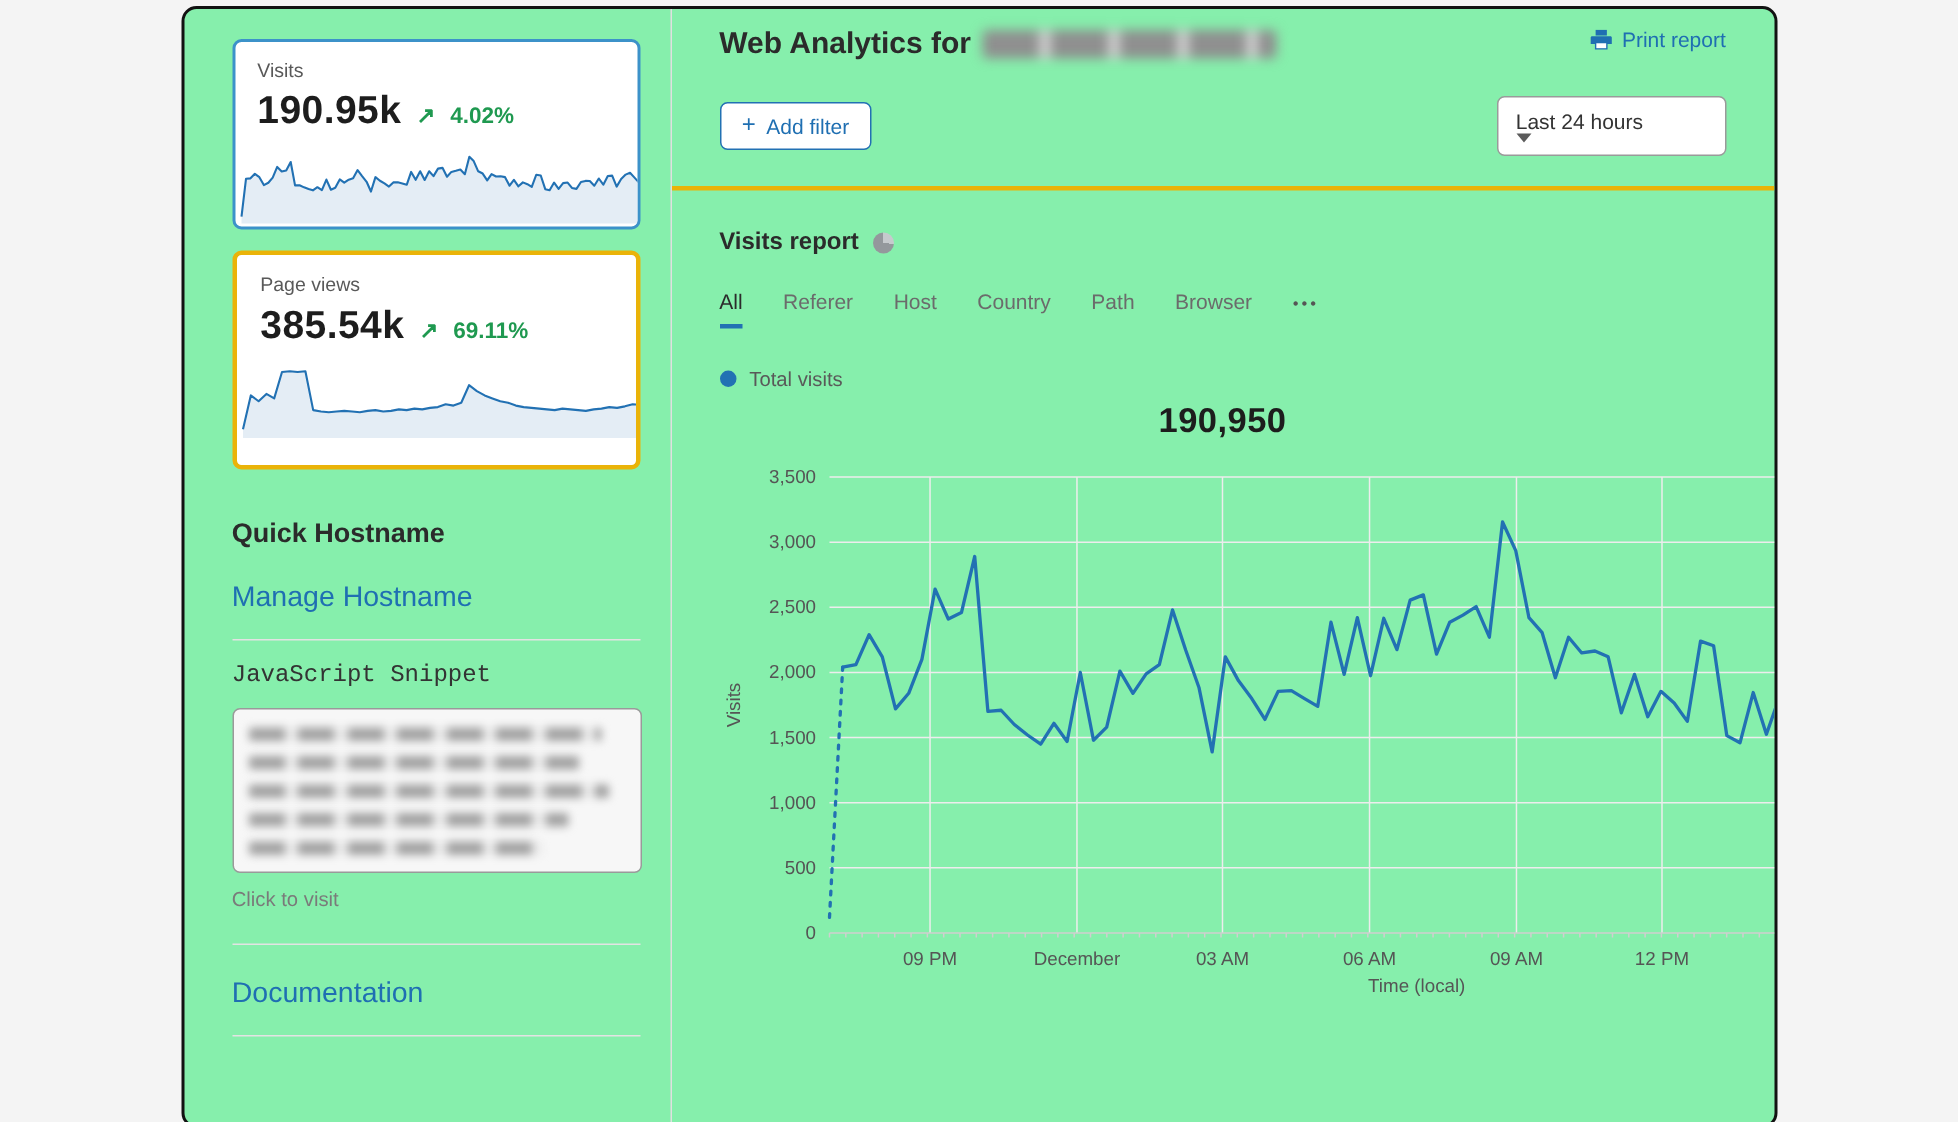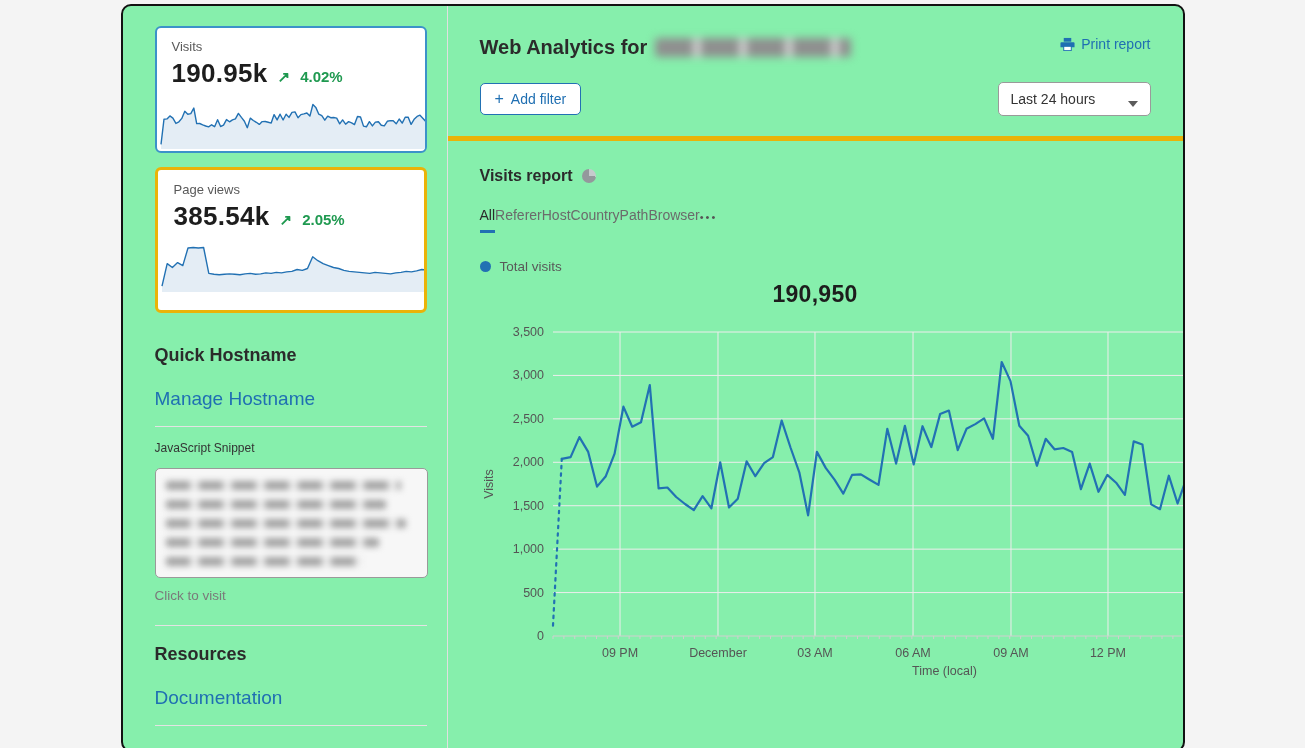--- a/index.html
+++ b/index.html
@@ -20,53 +20,53 @@
   .metric-row { display:flex; align-items:baseline; gap:10px; margin-top:4px; }
   .metric-value { font-size:26px; font-weight:bold; color:#1d1d1d; letter-spacing:.3px; }
   .metric-change { font-size:15px; font-weight:bold; color:#1f9950; }
   .metric-arrow { font-size:15px; font-weight:bold; color:#1f9950; }
   .sparkline { display:block; margin:6px -16px 0 -16px; }
   .metric-card.selected .sparkline { margin:6px -15px 0 -15px; }
   .side-heading { font-size:18px; font-weight:bold; color:#2b2b2b; margin-top:32px; }
   .side-link { font-size:19px; color:#1f6fb2; margin-top:22px; display:inline-block;
                text-decoration:none; cursor:pointer; }
   .side-divider { border:none; border-top:1px solid #e3e3e3; margin-top:16px; }
-  .snippet-label { font-size:12px; color:#333; margin-top:14px; }
+  .snippet-label { font-size:16px; color:#333; margin-top:14px;font-family:Liberation Mono, monospace; }
   .snippet-box { margin-top:13px; width:273px; height:110px; border:1px solid #9a9a9a;
                  border-radius:5px; background:#f7f7f7; padding:12px 10px; cursor:pointer; }
   .blur-line { height:9px; border-radius:2px; margin-bottom:10px;
                background:repeating-linear-gradient(90deg,#a3a3a3 0 24px,#e9e9e9 24px 33px);
                filter:blur(3px); }
   .copy-hint { font-size:13.5px; color:#7a7a7a; margin-top:10px; }
   
   .main { flex:1; display:flex; flex-direction:column; overflow:hidden; }
-  .main-header { padding:30px 32px 20px 32px; border-bottom:5px solid #eab308; }
+  .main-header { padding:12px 32px 20px 32px; border-bottom:3px solid #eab308; }
   .title-row { display:flex; justify-content:space-between; align-items:flex-start; }
   .page-title { font-size:20px; font-weight:bold; color:#2b2b2b; display:flex; align-items:center; gap:8px; }
   .blur-domain { display:inline-block; width:196px; height:19px; border-radius:3px;
                  background:repeating-linear-gradient(90deg,#8f8f8f 0 38px,#cfcfcf 38px 46px);
                  filter:blur(4px); }
   .print-link { display:flex; align-items:center; gap:6px; color:#1f6fb2; font-size:14px; cursor:pointer; }
   .controls-row { display:flex; justify-content:space-between; align-items:center; margin-top:23px; }
   .add-filter-btn { display:inline-flex; align-items:center; gap:7px; border:1px solid #2271b3;
                     color:#1f6fb2; background:#fff; border-radius:5px; font-size:14px;
                     padding:7px 14px; cursor:pointer; font-family:inherit; }
   .plus-glyph { font-size:16px; line-height:1; }
-  .range-select { display:flex; align-items:flex-end; justify-content:space-between; width:153px;
+  .range-select { display:flex; align-items:flex-start; justify-content:space-between; width:153px;
                   border:1px solid #9a9a9a; border-radius:5px; padding:8px 12px; font-size:14px;
-                  color:#333; cursor:pointer; background:#fff; }
+                  color:#333; cursor:pointer; background:#fff;flex-direction:column; }
   .caret-down { width:0; height:0; border-left:5px solid transparent; border-right:5px solid transparent;
                 border-top:6px solid #5b5b5b; }
   .summary { padding:26px 32px 0 32px; }
   .summary-head { display:flex; align-items:center; gap:9px; }
   .summary-title { font-size:16px; font-weight:bold; color:#2b2b2b; }
   .help-icon { width:14px; height:14px; border-radius:50%;
                background:conic-gradient(#c6cacd 0 95deg, #94989c 95deg 360deg); }
   .summary-desc { font-size:14px; color:#5e5e5e; margin-top:13px; }
-  .tab-row { display:flex; align-items:center; margin-top:22px; }
+  .tab-row { display:flex; align-items:center; gap:27px; margin-top:22px; }
   .tab { font-size:14px; color:#6b6b6b; padding-bottom:7px; border-bottom:3px solid transparent; cursor:pointer; }
   .tab.active { color:#2b2b2b; border-bottom-color:#2271b3; }
   .tab-more { font-size:11px; color:#555; letter-spacing:2px; padding-bottom:7px; cursor:pointer; }
   .legend-row { display:flex; align-items:center; gap:9px; margin-top:26px; }
   .legend-dot { width:11px; height:11px; border-radius:50%; background:#2271b3; }
   .legend-label { font-size:13.5px; color:#595959; }
   .total-value { font-size:23px; font-weight:bold; color:#1d1d1d; margin-top:7px; letter-spacing:.3px;text-align:center; }
   .chart-wrap { margin-top:16px; }
   svg text { font-family:"Liberation Sans", sans-serif; }
 </style>
@@ -88,42 +88,41 @@
           <polygon points="4.0,49.4 7.0,24.2 10.0,23.9 12.9,20.9 15.9,23.1 18.9,28.4 21.9,26.8 24.8,23.4 27.8,16.3 30.8,19.3 33.8,18.6 36.8,13.0 39.7,28.6 42.7,28.5 45.7,29.9 48.7,31.0 51.6,31.9 54.6,29.8 57.6,31.7 60.6,24.7 63.6,31.5 66.5,30.2 69.5,24.6 72.5,26.8 75.5,24.8 78.4,23.9 81.4,18.4 84.4,22.4 87.4,26.2 90.3,32.7 93.3,23.1 96.3,25.5 99.3,27.3 102.3,29.4 105.2,26.6 108.2,26.5 111.2,27.3 114.2,28.1 117.1,19.6 120.1,24.9 123.1,19.2 126.1,25.0 129.1,19.2 132.0,22.4 135.0,17.4 138.0,16.9 141.0,22.8 143.9,19.6 146.9,18.9 149.9,18.0 152.9,21.1 155.9,9.5 158.8,12.4 161.8,19.2 164.8,20.7 167.8,25.2 170.7,21.1 173.7,22.7 176.7,22.5 179.7,23.1 182.7,28.8 185.6,24.9 188.6,29.2 191.6,26.6 194.6,27.8 197.5,29.6 200.5,21.5 203.5,22.0 206.5,31.1 209.4,31.8 212.4,26.7 215.4,30.9 218.4,27.1 221.4,26.7 224.3,30.3 227.3,30.9 230.3,26.3 233.3,25.6 236.2,25.7 239.2,28.8 242.2,24.0 245.2,28.1 248.2,22.3 251.1,22.1 254.1,29.4 257.1,24.3 260.1,21.4 263.0,20.2 266.0,23.4 269.0,26.7 269,54 4,54" fill="#dbe7f1" opacity="0.75"></polygon>
           <polyline points="4.0,49.4 7.0,24.2 10.0,23.9 12.9,20.9 15.9,23.1 18.9,28.4 21.9,26.8 24.8,23.4 27.8,16.3 30.8,19.3 33.8,18.6 36.8,13.0 39.7,28.6 42.7,28.5 45.7,29.9 48.7,31.0 51.6,31.9 54.6,29.8 57.6,31.7 60.6,24.7 63.6,31.5 66.5,30.2 69.5,24.6 72.5,26.8 75.5,24.8 78.4,23.9 81.4,18.4 84.4,22.4 87.4,26.2 90.3,32.7 93.3,23.1 96.3,25.5 99.3,27.3 102.3,29.4 105.2,26.6 108.2,26.5 111.2,27.3 114.2,28.1 117.1,19.6 120.1,24.9 123.1,19.2 126.1,25.0 129.1,19.2 132.0,22.4 135.0,17.4 138.0,16.9 141.0,22.8 143.9,19.6 146.9,18.9 149.9,18.0 152.9,21.1 155.9,9.5 158.8,12.4 161.8,19.2 164.8,20.7 167.8,25.2 170.7,21.1 173.7,22.7 176.7,22.5 179.7,23.1 182.7,28.8 185.6,24.9 188.6,29.2 191.6,26.6 194.6,27.8 197.5,29.6 200.5,21.5 203.5,22.0 206.5,31.1 209.4,31.8 212.4,26.7 215.4,30.9 218.4,27.1 221.4,26.7 224.3,30.3 227.3,30.9 230.3,26.3 233.3,25.6 236.2,25.7 239.2,28.8 242.2,24.0 245.2,28.1 248.2,22.3 251.1,22.1 254.1,29.4 257.1,24.3 260.1,21.4 263.0,20.2 266.0,23.4 269.0,26.7" fill="none" stroke="#2271b3" stroke-width="1.4" stroke-linejoin="round"></polyline>
         </svg>
     </div>
 
     <div class="metric-card">
       <div class="metric-label">Page views</div>
       <div class="metric-row">
         <span class="metric-value">385.54k</span>
         <span class="metric-arrow">↗</span>
-        <span class="metric-change">2.05%</span>
+        <span class="metric-change">69.11%</span>
       </div>
       <svg class="sparkline" id="spark1" width="273" height="56">
           <polygon points="4.0,48.1 9.2,25.6 14.4,29.5 19.6,24.6 24.8,27.6 30.0,10.0 35.2,9.5 40.4,10.0 45.6,9.5 50.8,35.4 56.0,36.3 61.2,36.8 66.4,36.3 71.5,35.9 76.7,36.3 81.9,36.8 87.1,35.9 92.3,35.4 97.5,36.3 102.7,35.9 107.9,34.9 113.1,35.4 118.3,34.4 123.5,34.9 128.7,33.9 133.9,33.4 139.1,31.5 144.3,32.4 149.5,30.5 154.7,18.8 159.9,22.7 165.1,25.6 170.3,27.6 175.5,29.5 180.7,30.5 185.9,32.4 191.1,33.4 196.3,33.9 201.5,34.4 206.6,34.9 211.8,35.4 217.0,34.4 222.2,34.9 227.4,35.4 232.6,35.9 237.8,34.9 243.0,34.4 248.2,33.4 253.4,33.9 258.6,32.9 263.8,31.5 269.0,32.0 269,54 4,54" fill="#dbe7f1" opacity="0.75"></polygon>
           <polyline points="4.0,48.1 9.2,25.6 14.4,29.5 19.6,24.6 24.8,27.6 30.0,10.0 35.2,9.5 40.4,10.0 45.6,9.5 50.8,35.4 56.0,36.3 61.2,36.8 66.4,36.3 71.5,35.9 76.7,36.3 81.9,36.8 87.1,35.9 92.3,35.4 97.5,36.3 102.7,35.9 107.9,34.9 113.1,35.4 118.3,34.4 123.5,34.9 128.7,33.9 133.9,33.4 139.1,31.5 144.3,32.4 149.5,30.5 154.7,18.8 159.9,22.7 165.1,25.6 170.3,27.6 175.5,29.5 180.7,30.5 185.9,32.4 191.1,33.4 196.3,33.9 201.5,34.4 206.6,34.9 211.8,35.4 217.0,34.4 222.2,34.9 227.4,35.4 232.6,35.9 237.8,34.9 243.0,34.4 248.2,33.4 253.4,33.9 258.6,32.9 263.8,31.5 269.0,32.0" fill="none" stroke="#2271b3" stroke-width="1.4" stroke-linejoin="round"></polyline>
         </svg>
     </div>
 
     <div class="side-heading">Quick Hostname</div>
     <a class="side-link">Manage Hostname</a>
     <hr class="side-divider">
     <div class="snippet-label">JavaScript Snippet</div>
     <div class="snippet-box">
       <div class="blur-line" style="width:94%"></div>
       <div class="blur-line" style="width:88%"></div>
       <div class="blur-line" style="width:96%"></div>
       <div class="blur-line" style="width:85%"></div>
       <div class="blur-line" style="width:78%"></div>
     </div>
     <div class="copy-hint">Click to visit</div>
     <hr class="side-divider" style="margin-top:22px">
-    <div class="side-heading" style="margin-top:18px">Resources</div>
     <a class="side-link">Documentation</a>
     <hr class="side-divider">
   </div>
 
   <div class="main">
 
     <div class="main-header">
       <div class="title-row">
         <div class="page-title">
           <span>Web Analytics for</span>

